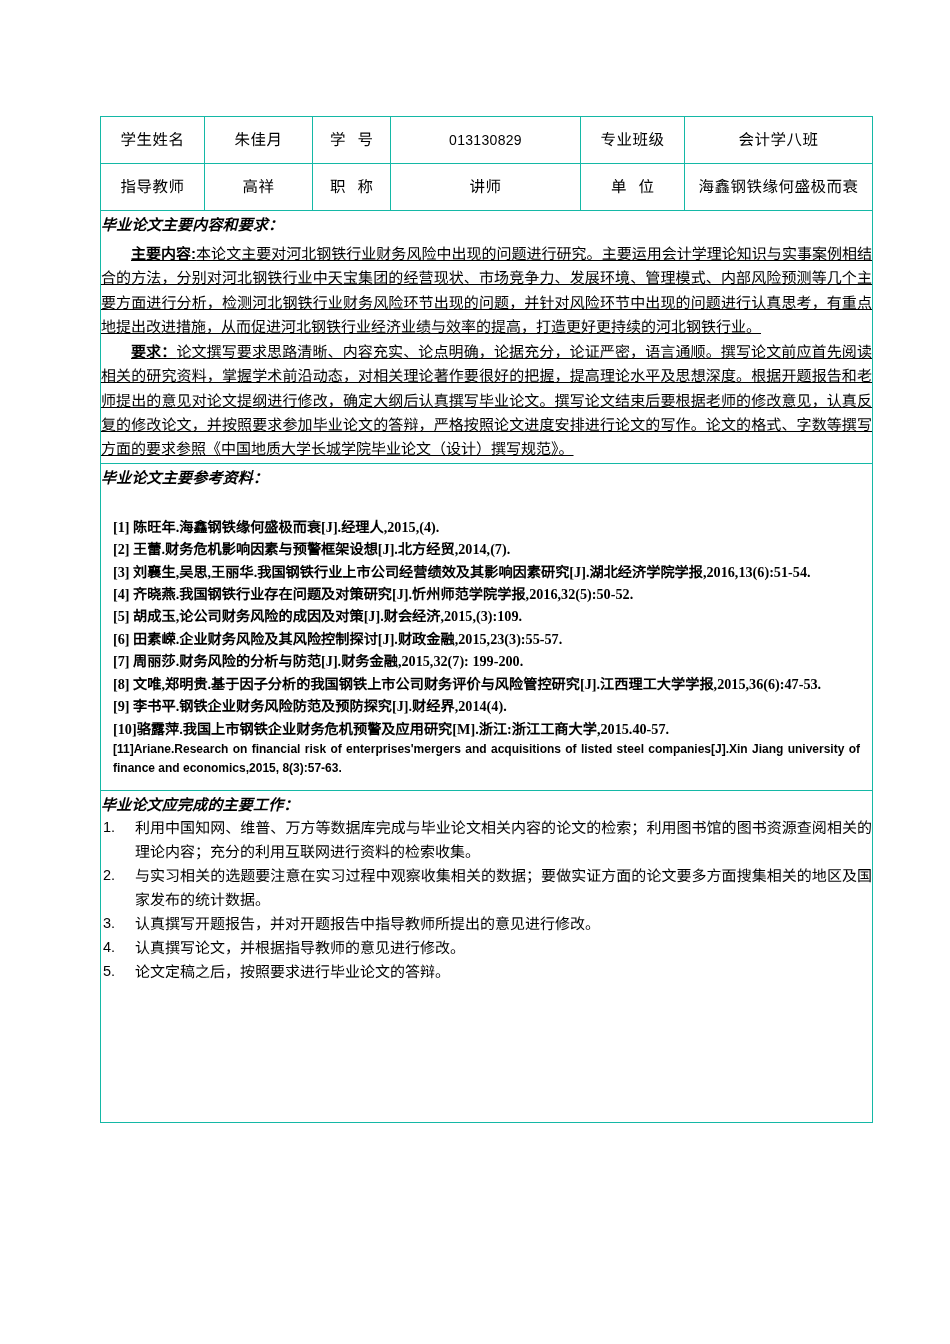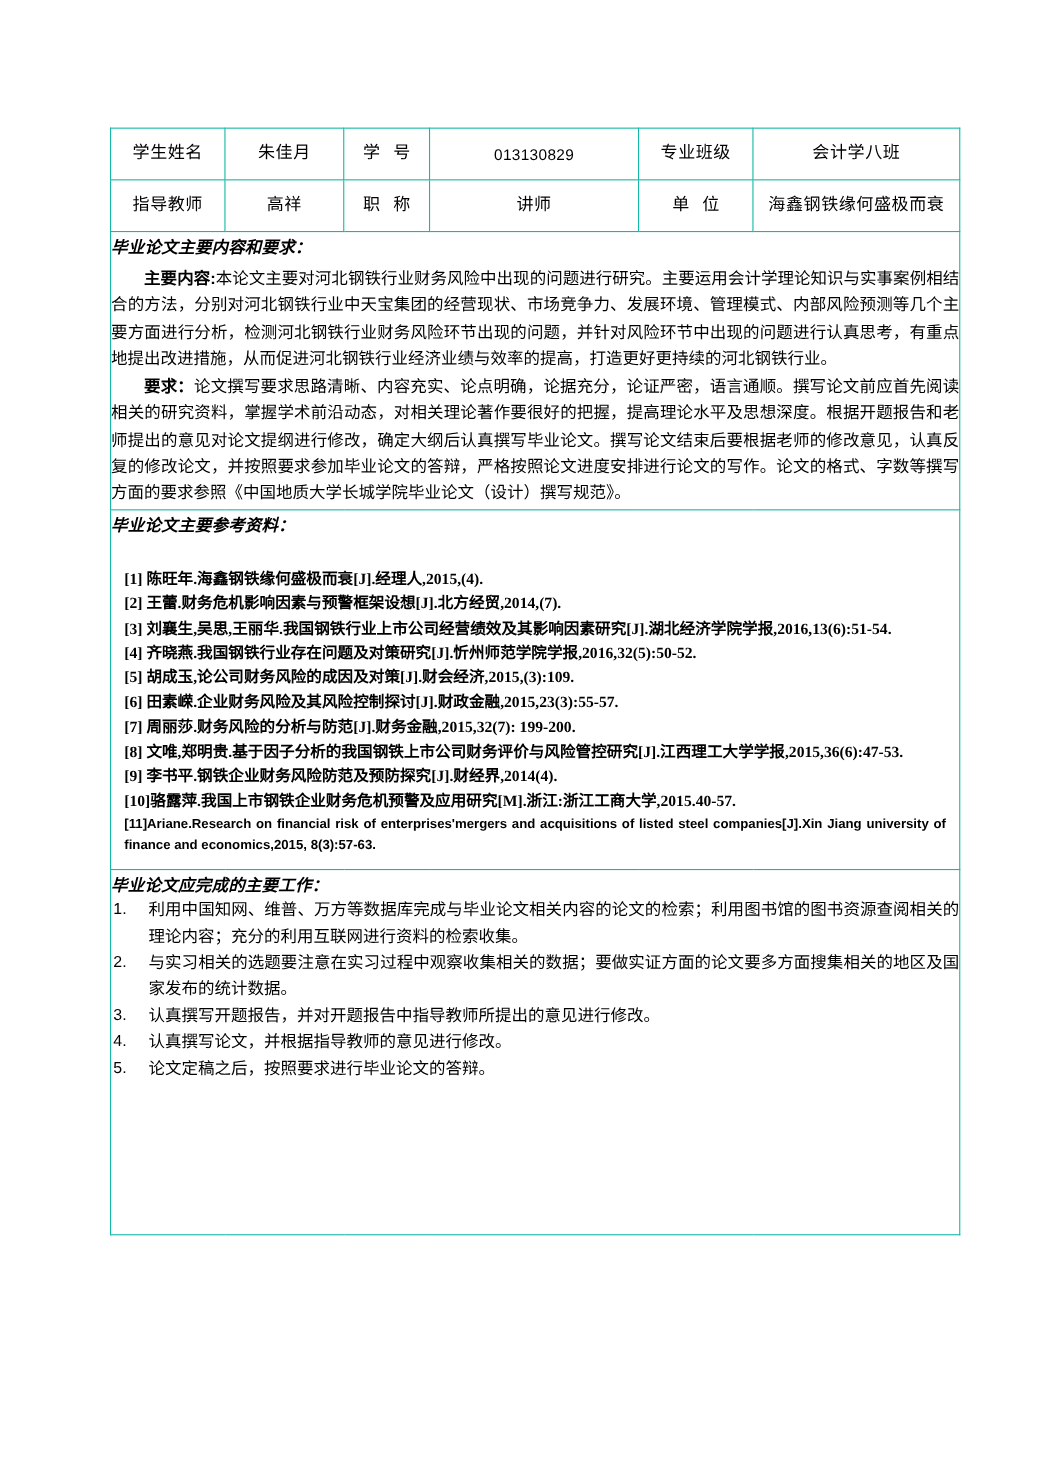--- a/index.html
+++ b/index.html
@@ -84,20 +84,21 @@
     letter-spacing: 0.2px;
     font-style: italic;
   }
   .para {
     font-size: 15px;
     line-height: 1.62;
     text-align: justify;
     text-justify: inter-ideograph;
     margin: 0 0 1px 0;
     text-indent: 2em;
+    text-decoration: underline;
   }
   .para .lead {
     font-weight: bold;
     font-family: "Liberation Sans", "DejaVu Sans", sans-serif;
   }
 
   
   .ref-list {
     margin: 12px;
     padding: 0;

